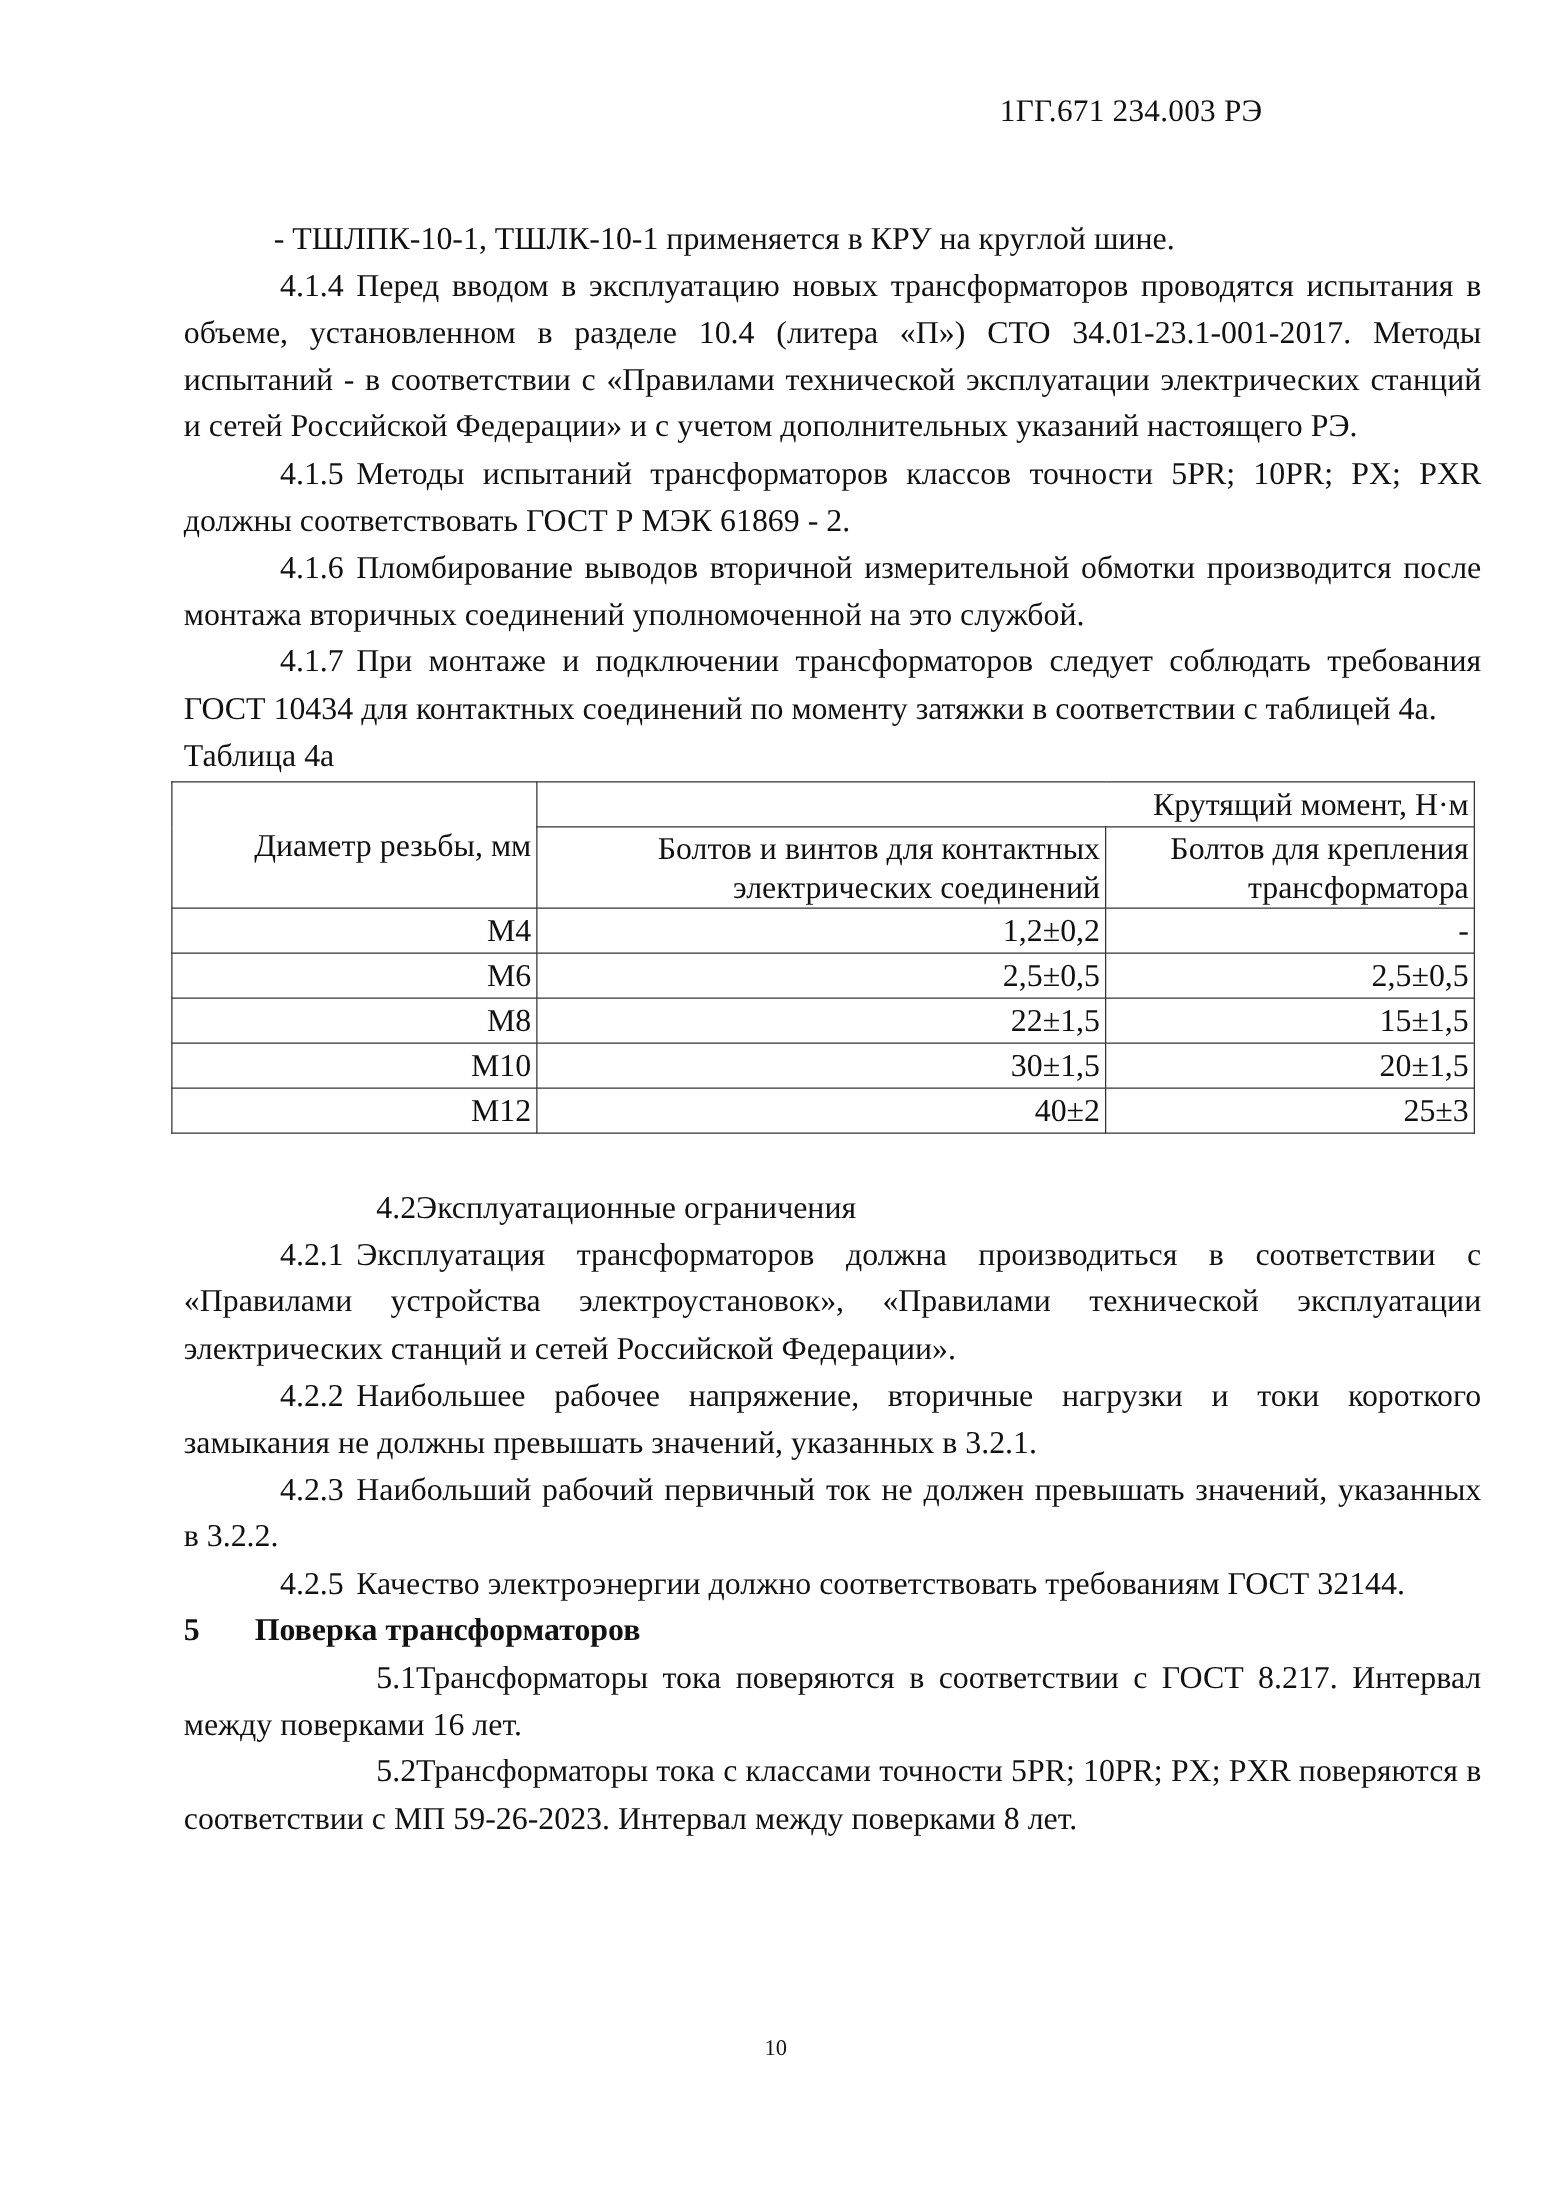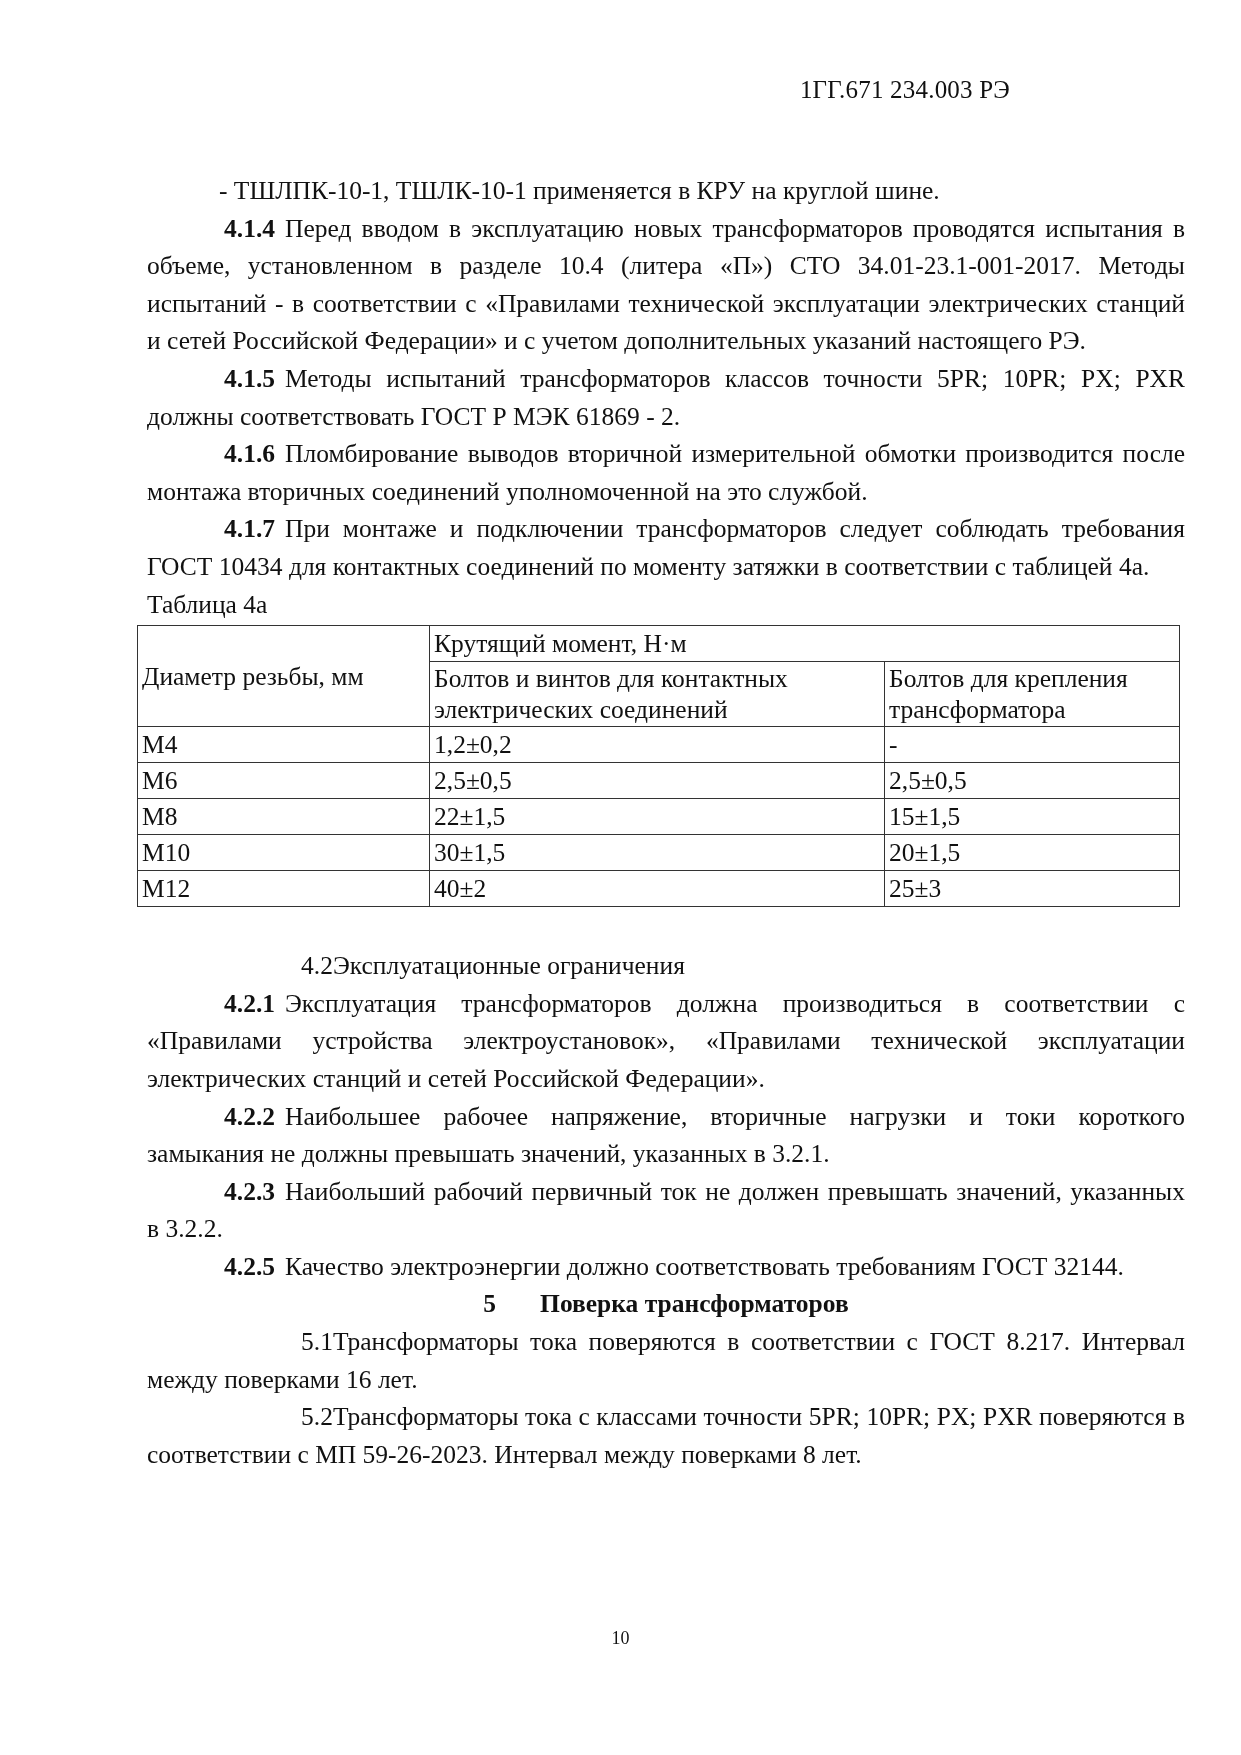--- a/index.html
+++ b/index.html
@@ -13,37 +13,37 @@
     position: absolute; right: 131px; top: 76px;
     font-size: 25px; letter-spacing: 0.2px;
   }
   .body-text {
     position: absolute; left: 147px; top: 128px; width: 1038px;
     font-size: 25.5px; line-height: 37.6px;
   }
   .para { text-align: justify; text-align-last: left; margin: 0; }
   .para.indent { text-indent: 77px; }
   .para.bullet { text-indent: 72px; margin-top: 44px; }
-  .para .num { margin-right: 10px; font-weight: bold; }
+  .para .num { margin-right: 10px; }
   .caption { margin: 0; }
   .tbl {
     border-collapse: collapse; width: 1043px; margin-left: -10px; margin-top: 2px;
     font-size: 25.5px; line-height: 31px;
   }
   .tbl td, .tbl th {
-    border: 1.5px solid #333; text-align: left; font-weight: normal;
+    border: 1.5px solid #333; text-align: right; font-weight: normal;
     padding: 1px 4px; vertical-align: middle;
   }
   .tbl th.h-top { height: 33px; }
   .tbl td { height: 33px; }
   .col1 { width: 283px; }
   .col2 { width: 446px; }
   .spacer { height: 40px; }
   .heading {
-    text-align: center; font-weight: bold; margin: 0;
+    font-weight: bold; margin: 0;
   }
   .heading .hnum { margin-right: 44px; }
   .sub-num { display: inline-block; min-width: 77px; }
   .page-number {
     position: absolute; left: 0; width: 1241px; top: 1628px;
     text-align: center; font-size: 18px;
   }
 </style>
 </head>
 <body>

